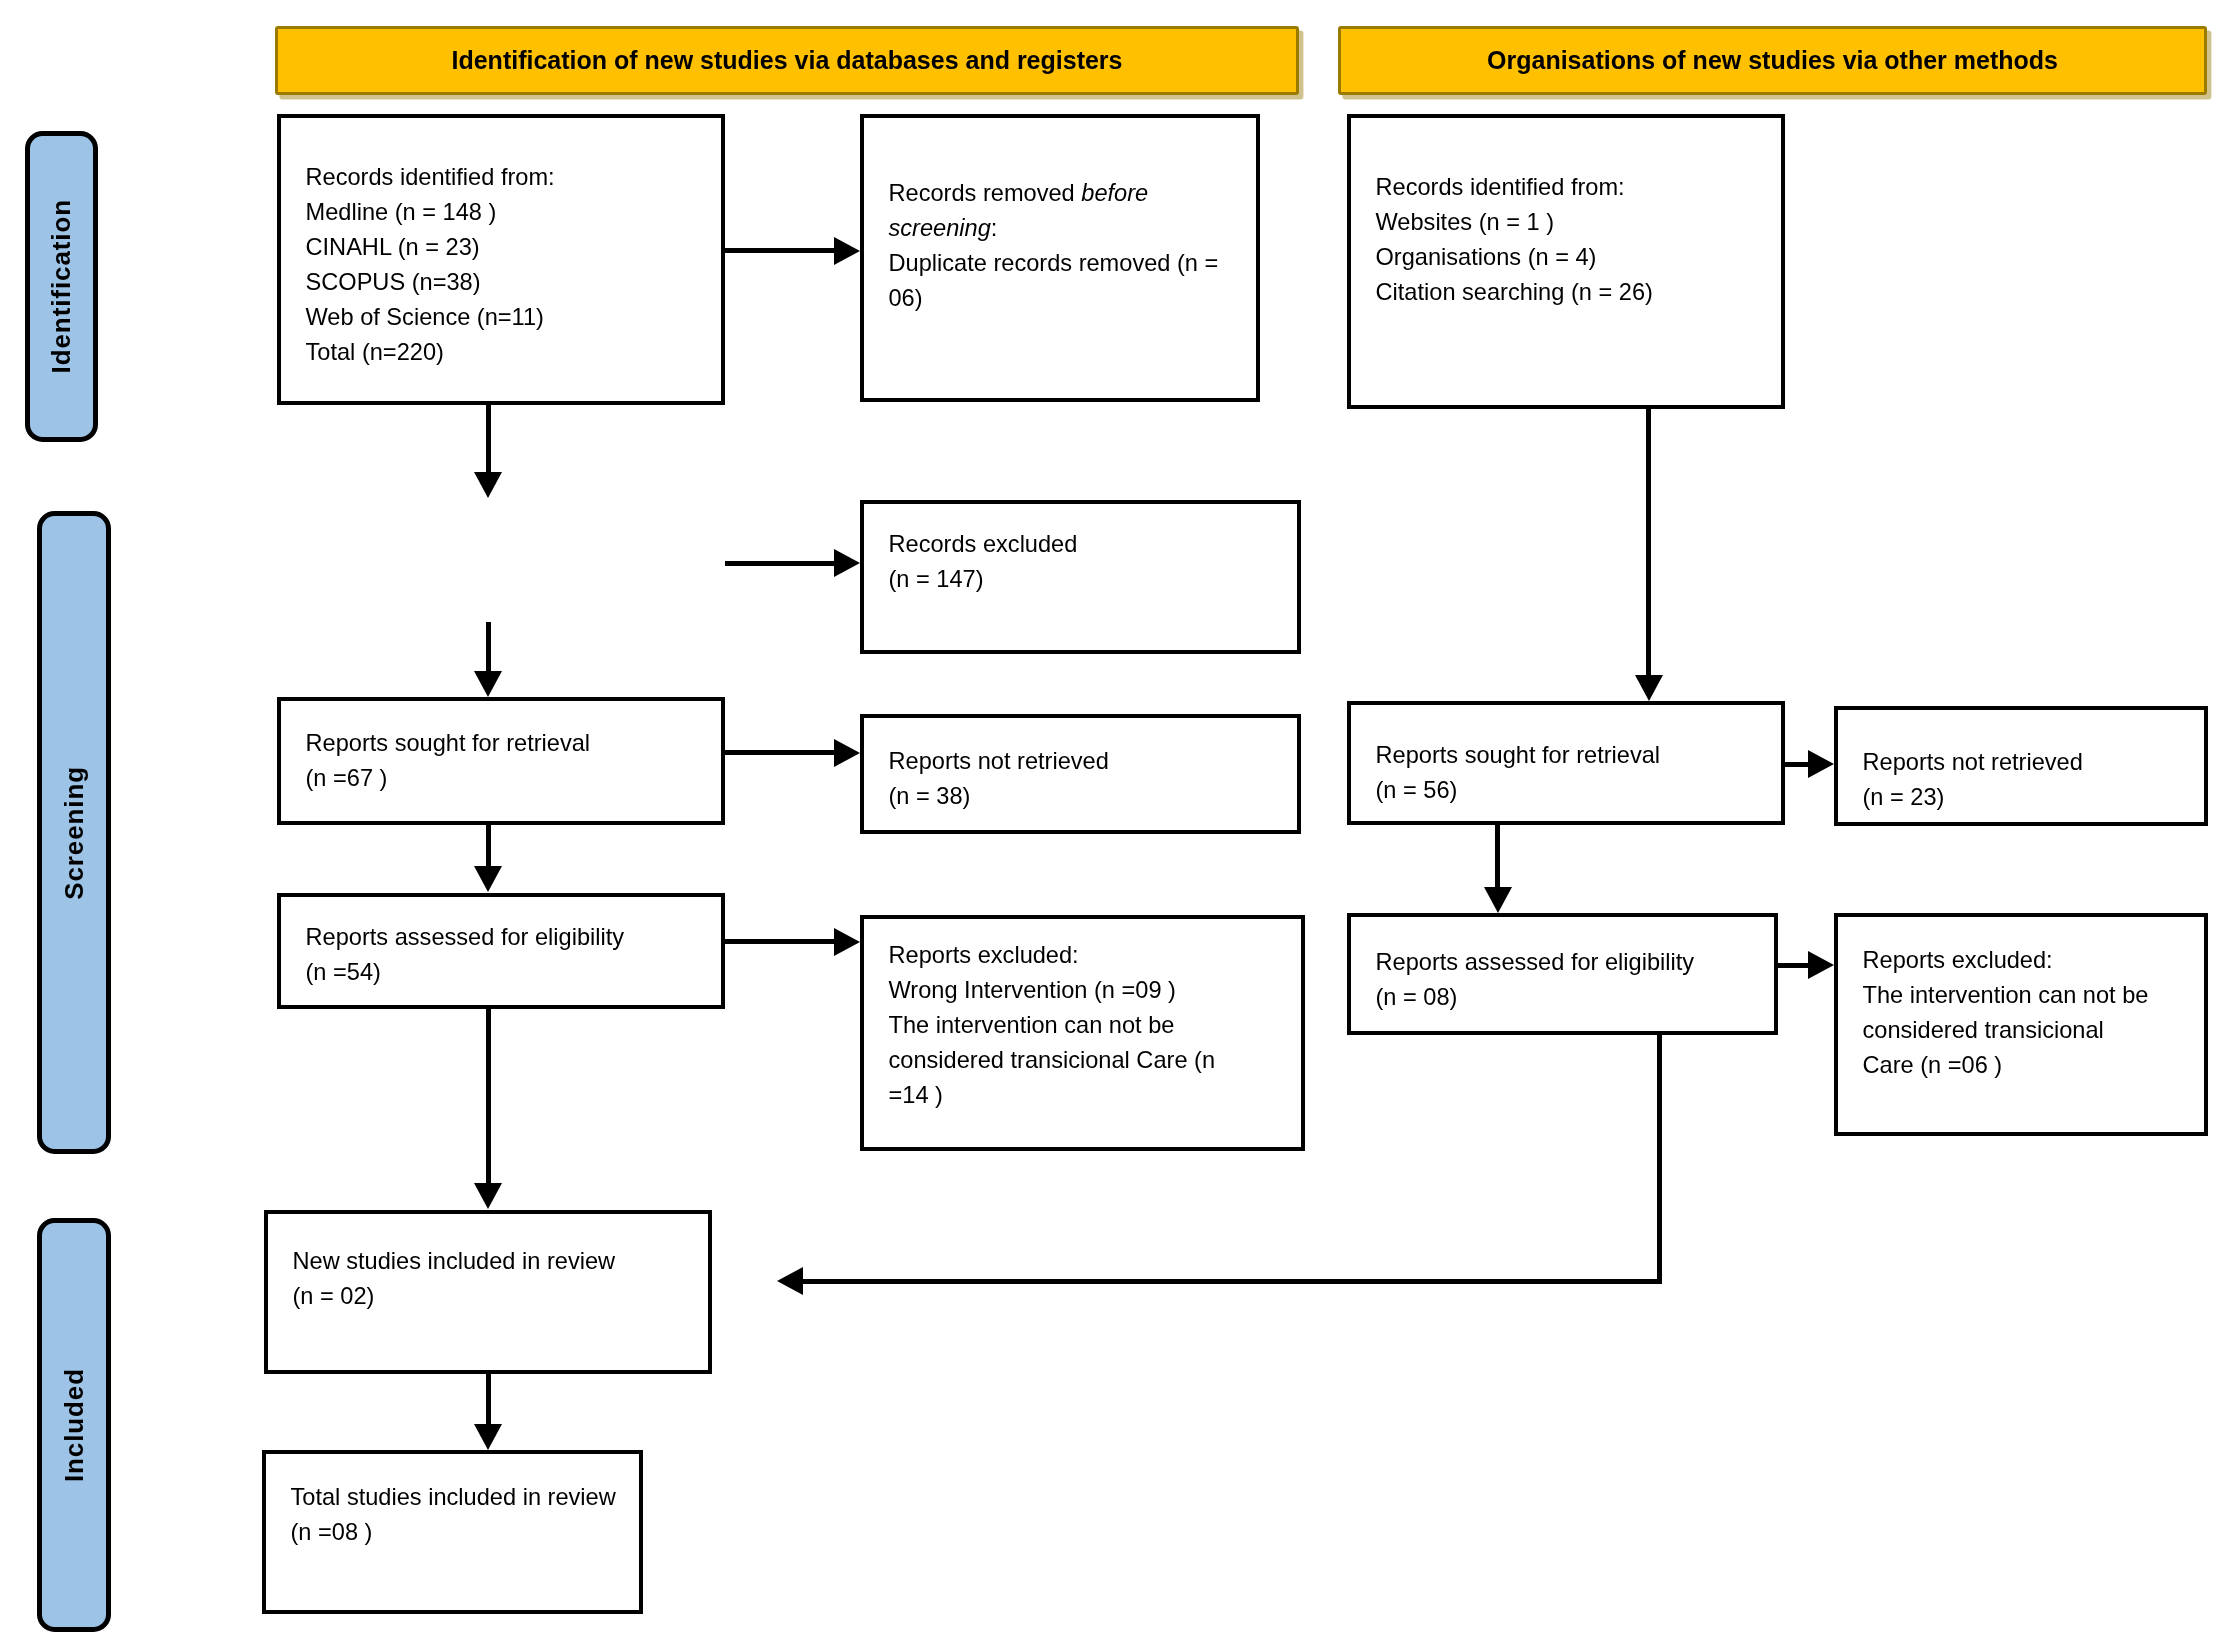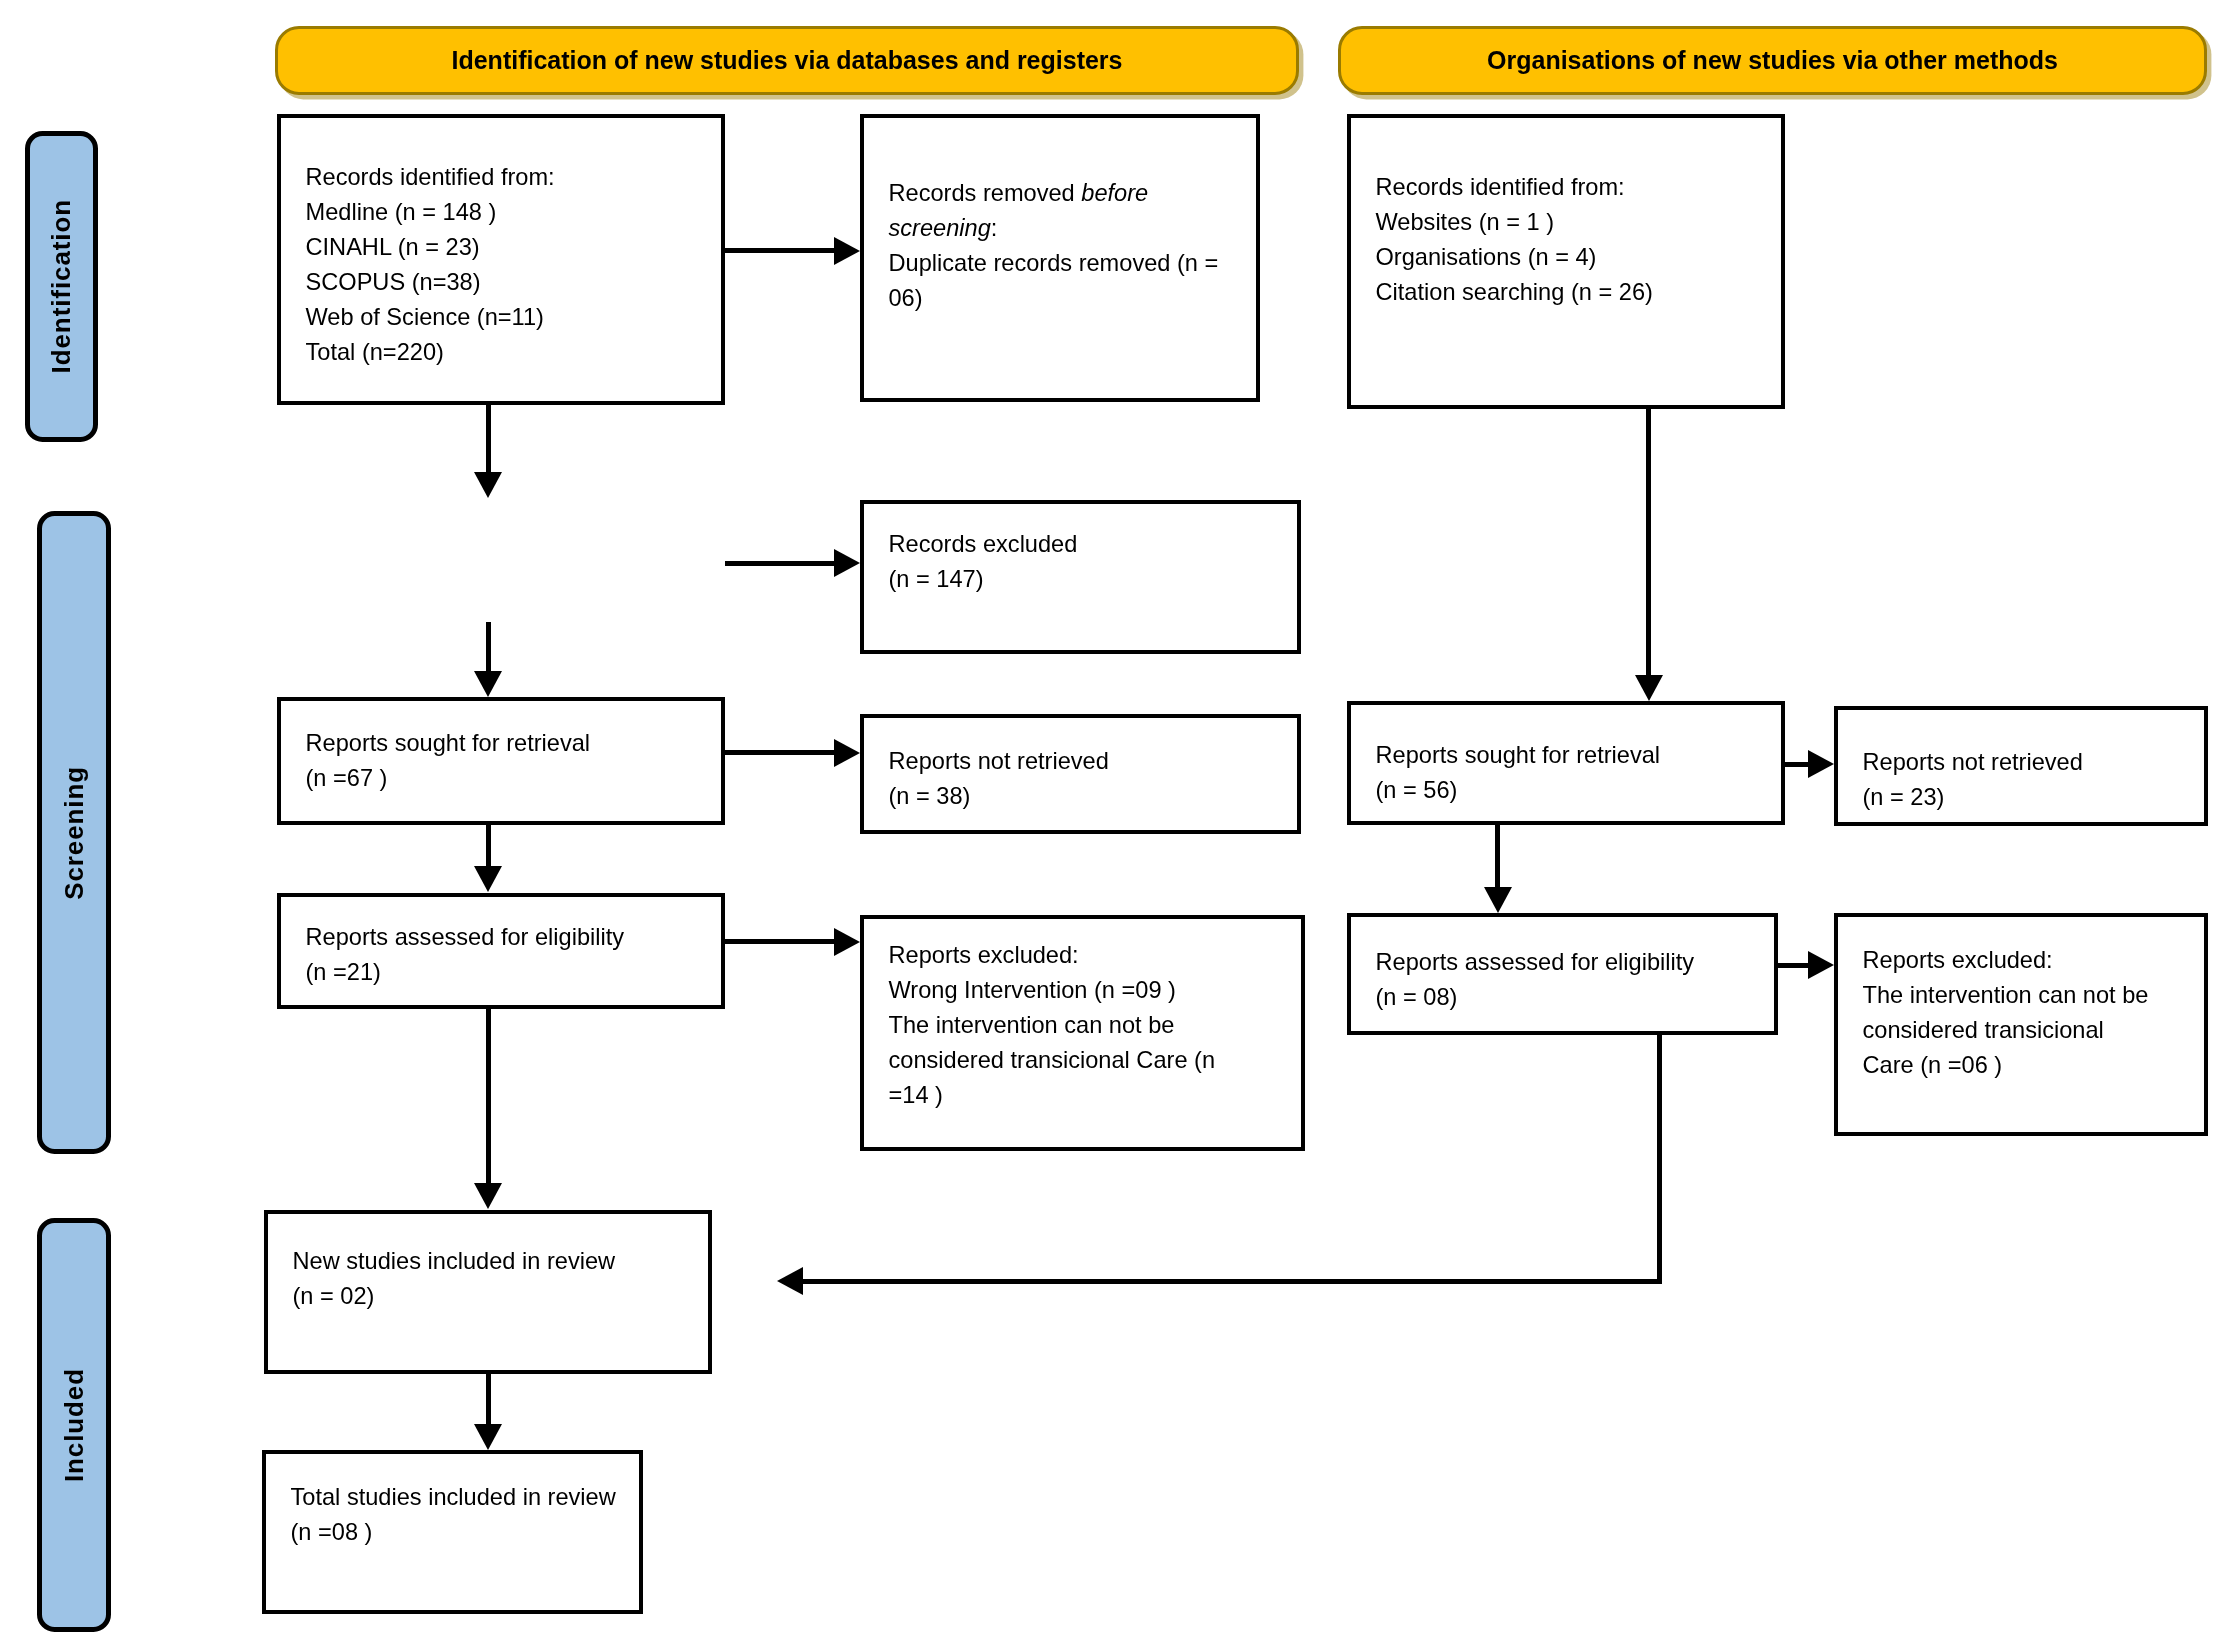--- a/index.html
+++ b/index.html
@@ -1,21 +1,21 @@
 <!DOCTYPE html>
 <html style="font-size:14px"><head>
 <meta charset="utf-8">
 <style>
   html,body{margin:0;padding:0;background:#ffffff;}
   .canvas{
     position:relative;width:2230px;height:1651px;background:#ffffff;
     font-family:"Liberation Sans",sans-serif;color:#000;overflow:hidden;
   }
   .hdr{
-    position:absolute;background:#FFC000;border:3.5px solid #9a7b00;border-radius:24px;
+    position:absolute;background:#FFC000;border:3.5px solid #9a7b00;border-radius:3px;
     display:flex;align-items:center;justify-content:center;
     font-weight:bold;font-size:25px;text-align:left;
     box-shadow:4.4px 4.4px 0 rgba(150,120,0,.45);
   }
   .side{
     position:absolute;background:#9DC3E6;border:5.2px solid #000;border-radius:17.5px;
     display:flex;align-items:center;justify-content:center;
   }
   .side span{
     writing-mode:vertical-rl;transform:rotate(180deg);
@@ -71,21 +71,21 @@
   </div>
 
 
   <div class="box" style="left:277px;top:697px;width:448px;height:128px;padding-top:24.5px">
     <div class="ln">Reports sought for retrieval</div>
     <div class="ln">(n =67 )</div>
   </div>
 
   <div class="box" style="left:277px;top:893px;width:448px;height:116px;padding-top:23px">
     <div class="ln">Reports assessed for eligibility</div>
-    <div class="ln">(n =21)</div>
+    <div class="ln">(n =54)</div>
   </div>
 
   <div class="box" style="left:264px;top:1210px;width:448px;height:164px;padding-top:30px">
     <div class="ln">New studies included in review</div>
     <div class="ln">(n = 02)</div>
   </div>
 
   <div class="box" style="left:262px;top:1450px;width:381px;height:164px;padding-top:26px">
     <div class="ln">Total studies included in review</div>
     <div class="ln">(n =08 )</div>

